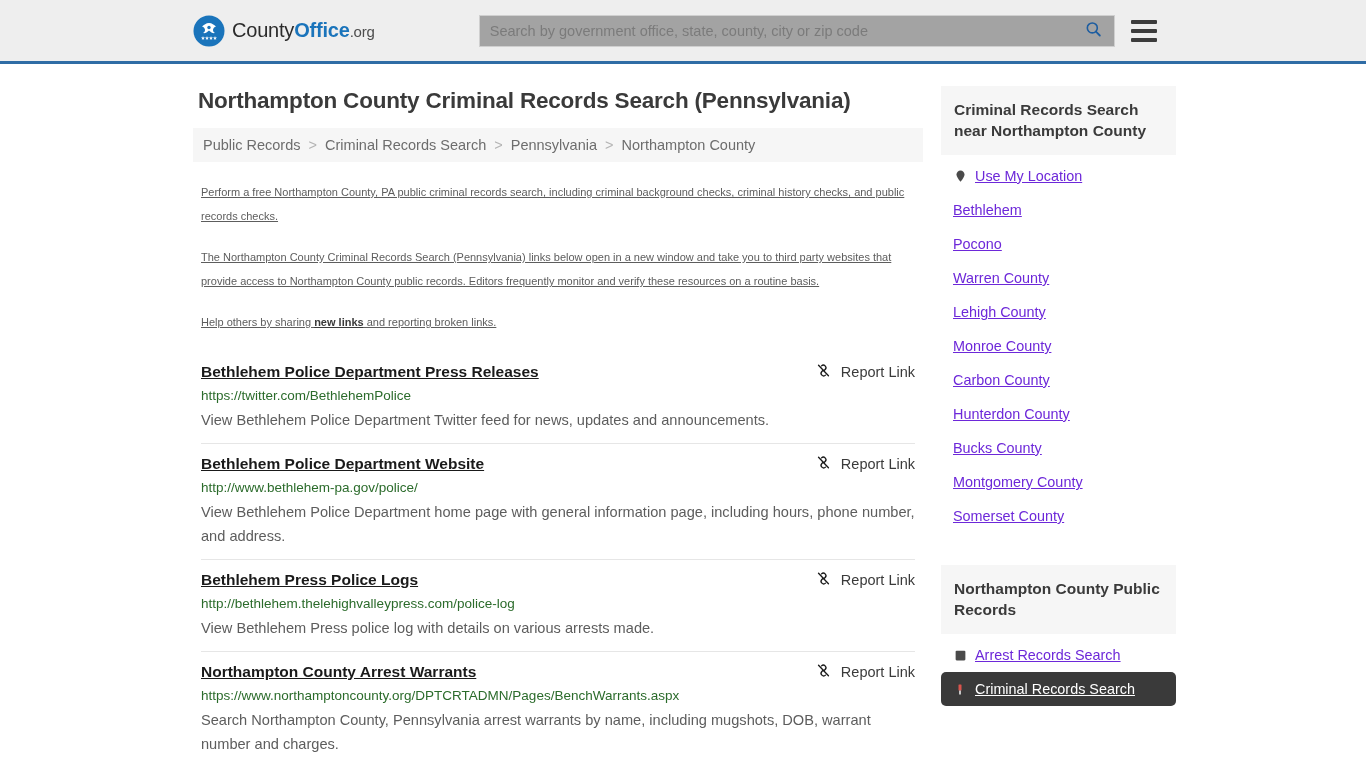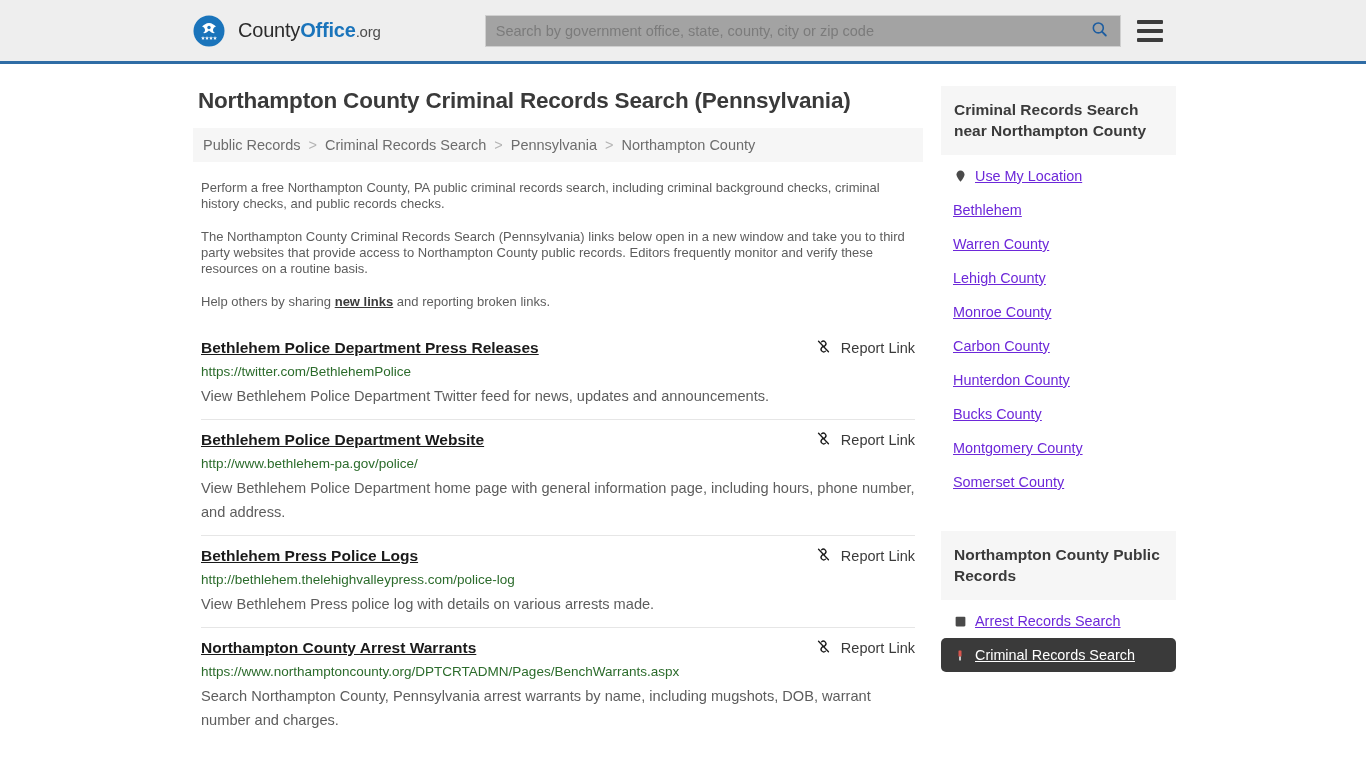--- a/index.html
+++ b/index.html
@@ -35,21 +35,21 @@
     width: 32px;
     height: 32px;
     flex: 0 0 32px;
   }
   .brand-text {
     margin-left: 7px;
     font-size: 20px;
     letter-spacing: -0.2px;
     white-space: nowrap;
   }
-  .brand-county { color: #2b2b2b; margin-left: 6px; }
+  .brand-county { color: #2b2b2b; }
   .brand-office { color: #1a74bb; font-weight: bold; }
   .brand-org { color: #4d4d4d; font-size: 15px; }
 
   .search-wrap {
     margin-left: 104px;
     display: flex;
     align-items: center;
   }
   .search-box {
     width: 636px;
@@ -128,24 +128,25 @@
   }
   .breadcrumb a {
     color: #6d6d6d;
     text-decoration: none;
   }
   .breadcrumb .sep { color: #b4b4b4; margin: 0 4px; }
 
   
   .intro { padding: 0 8px; }
   .intro p {
-    font-size: 13px;
-    line-height: 16px;
+    font-size: 11px;
+    line-height: 24px;
     color: #5d5d5d;
     margin: 17px 0 0 0;
+    text-decoration: underline;
   }
   .intro p:first-child { margin-top: 18px; }
   .intro a.inline-link {
     color: #3a3a3a;
     text-decoration: underline;
     font-weight: bold;
   }
 
   
   .results { margin-top: 18px; padding: 0 8px; }
@@ -384,20 +385,23 @@
               <path d="M12 1.8 C7.9 1.8 4.6 5.1 4.6 9.2 C4.6 14.6 12 22.4 12 22.4 C12 22.4 19.4 14.6 19.4 9.2 C19.4 5.1 16.1 1.8 12 1.8 Z" fill="#4a4a4a"></path>
             </svg>
           </span>
           <span class="label">Use My Location</span>
         </div>
 
         <div class="side-item">
           <span class="label">Bethlehem</span>
         </div>
         <div class="side-item">
+          <span class="label">Pocono</span>
+        </div>
+        <div class="side-item">
           <span class="label">Warren County</span>
         </div>
         <div class="side-item">
           <span class="label">Lehigh County</span>
         </div>
         <div class="side-item">
           <span class="label">Monroe County</span>
         </div>
         <div class="side-item">
           <span class="label">Carbon County</span>

